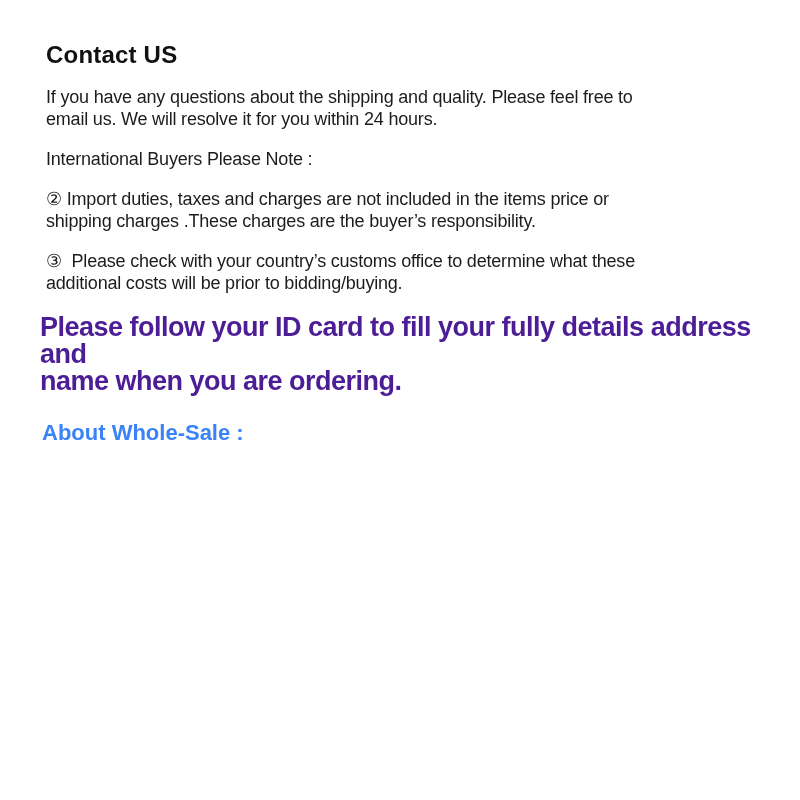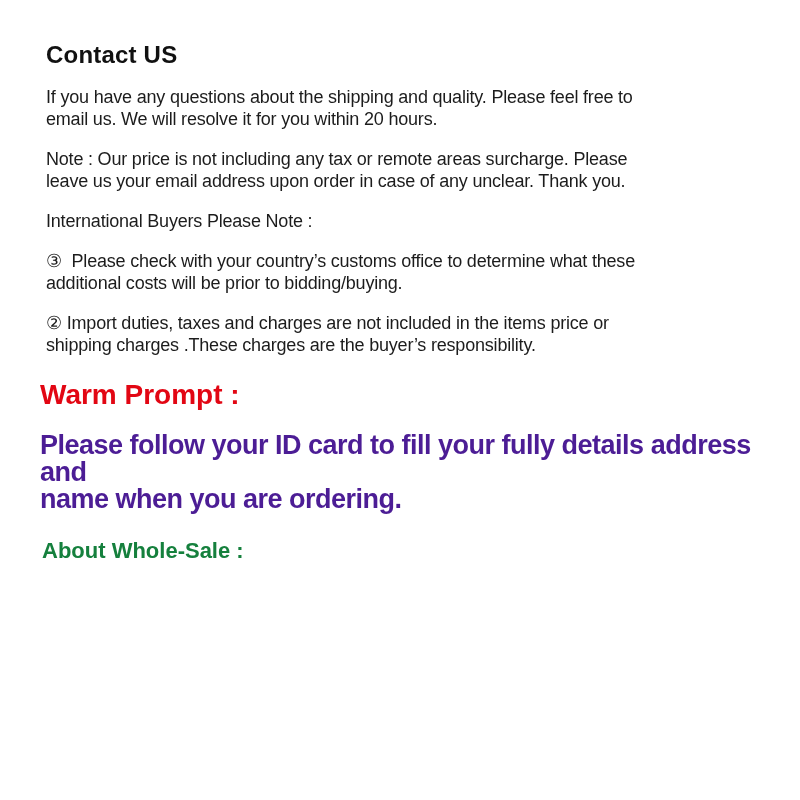--- a/index.html
+++ b/index.html
@@ -53,56 +53,53 @@
     font-weight: 700;
     letter-spacing: -0.5px;
     color: #4c1d95;
     white-space: pre-wrap;
   }
   .h-wholesale {
     margin: 24px 0 0 -4px;
     font-size: 22px;
     line-height: 28px;
     font-weight: 700;
-    color: #15803d;
+    color: #3b82f6;
     white-space: pre-wrap;
   }
   p.bold-body {
     margin: 20px 0 0 -3px;
     font-size: 16px;
     line-height: 26px;
     font-weight: 700;
     letter-spacing: 0.1px;
     color: #141414;
     white-space: pre-wrap;
   }
 </style>
 </head>
 <body>
 
 <div class="page">
 
   <h1 class="h-main">Contact US</h1>
 
   <p class="body first">If you have any questions about the shipping and quality. Please feel free to
-email us. We will resolve it for you within 20 hours.</p>
+email us. We will resolve it for you within 24 hours.</p>
 
-  <p class="body">Note : Our price is not including any tax or remote areas surcharge. Please
-leave us your email address upon order in case of any unclear. Thank you.</p>
 
   <p class="body note-list-intro">International Buyers Please Note :</p>
 
 
+  <p class="body">② Import duties, taxes and charges are not included in the items price or
+shipping charges .These charges are the buyer’s responsibility.</p>
+
   <p class="body">③  Please check with your country’s customs office to determine what these
 additional costs will be prior to bidding/buying.</p>
 
-  <p class="body">② Import duties, taxes and charges are not included in the items price or
-shipping charges .These charges are the buyer’s responsibility.</p>
-
-  <h2 class="h-warm">Warm Prompt :</h2>
 
   <p class="red-body">Please follow your ID card to fill your fully details address and
 name when you are ordering.</p>
 
   <h2 class="h-wholesale">About Whole-Sale :</h2>
 
 
 </div>
 
 </body></html>

